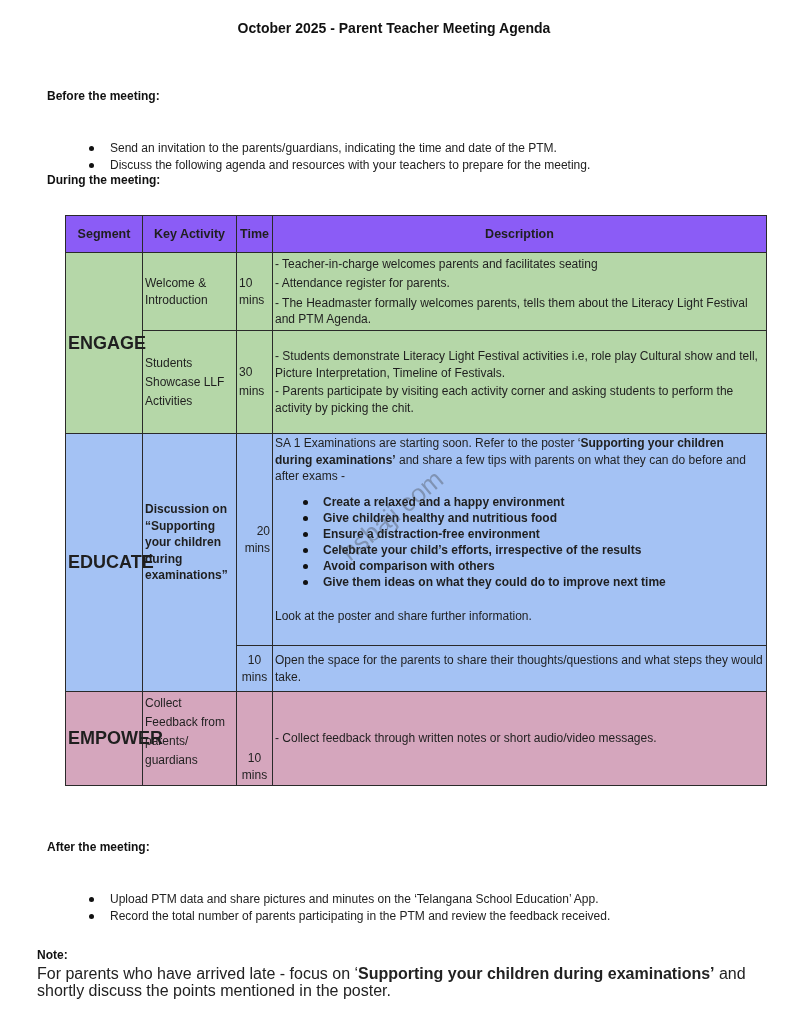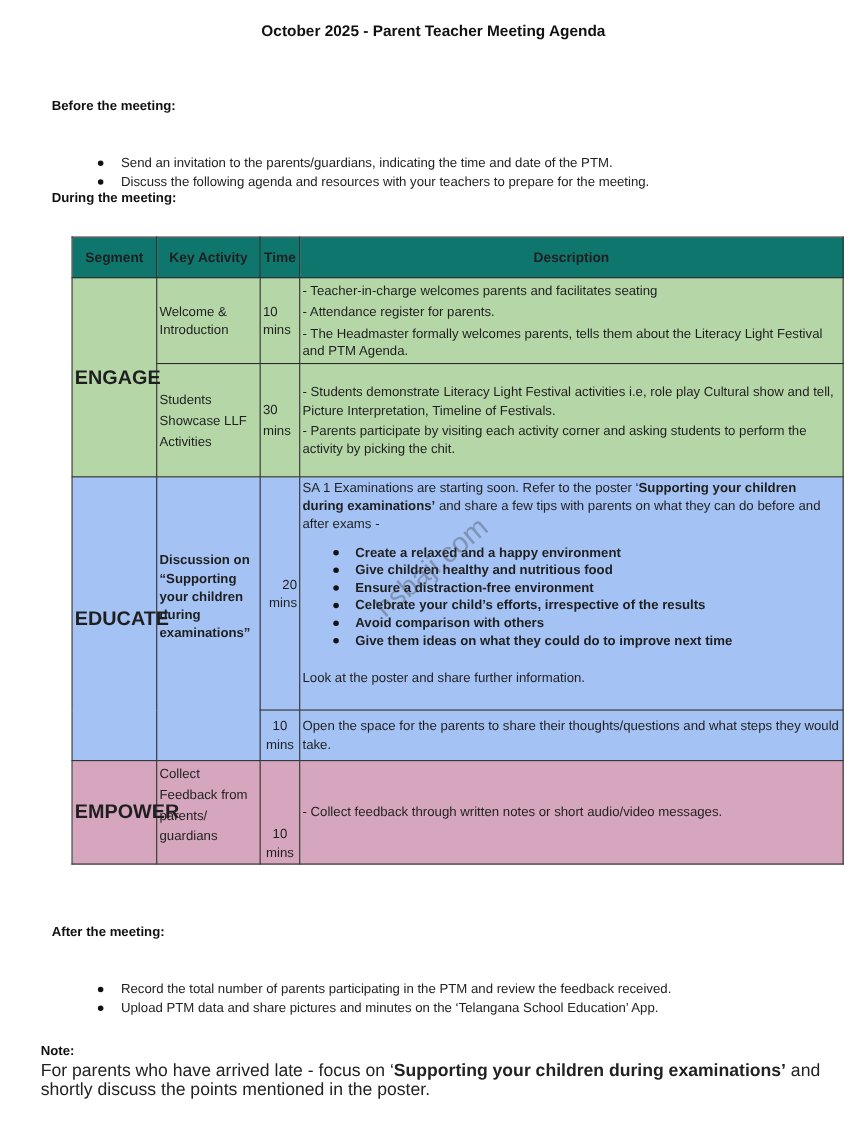--- a/index.html
+++ b/index.html
@@ -22,21 +22,21 @@
   }
   table.agenda {
     position: absolute; left: 65px; top: 215px; width: 701px;
     border-collapse: collapse; table-layout: fixed;
     font-size: 12px; color: #1f1f1f;
   }
   table.agenda td, table.agenda th {
     border: 1.6px solid #2a2a2a; padding: 0 2px; vertical-align: middle;
     line-height: 16.5px;
   }
-  table.agenda th { background: #0f766e; font-weight: bold; height: 36px; font-size: 12.5px; }
+  table.agenda th { background: #8b5cf6; font-weight: bold; height: 36px; font-size: 12.5px; }
   .engage { background: #b5d7a8; }
   .educate { background: #a4c2f4; }
   .empower { background: #d5a6bd; }
   .seg { font-weight: bold; font-size: 18px; }
   .bold { font-weight: bold; }
   .desc p { margin: 0; }
   .tips { margin: 9px 0 9px 0; padding: 0; list-style: none; }
   .tips li { position: relative; padding-left: 48px; font-weight: bold; line-height: 16px; }
   .tips li::before {
     content: ""; position: absolute; left: 28px; top: 6px;
@@ -125,20 +125,20 @@
     <td style="vertical-align:bottom; text-align:center; padding-bottom:2px;">10 mins</td>
     <td class="desc">- Collect feedback through written notes or short audio/video messages.</td>
   </tr>
 </tbody>
   </table>
 
 <div class="watermark">hsbaji.com</div>
 
 <div class="abs h-section" style="left:47px; top:840px;">After the meeting:</div>
 <ul class="abs bul" style="left:70px; top:875px; width:700px;">
+  <li>Upload PTM data and share pictures and minutes on the ‘Telangana School Education’ App.</li>
   <li>Record the total number of parents participating in the PTM and review the feedback received.</li>
-  <li>Upload PTM data and share pictures and minutes on the ‘Telangana School Education’ App.</li>
 </ul>
 
 <div class="abs h-section" style="left:37px; top:948px;">Note:</div>
 <div class="abs note-text" style="left:37px; top:965px; width:715px;">
   <span>For parents who have arrived late - focus on ‘</span><span class="bold">Supporting your children during examinations’</span><span> and shortly discuss the points mentioned in the poster.</span>
 </div>
 
 </body></html>

